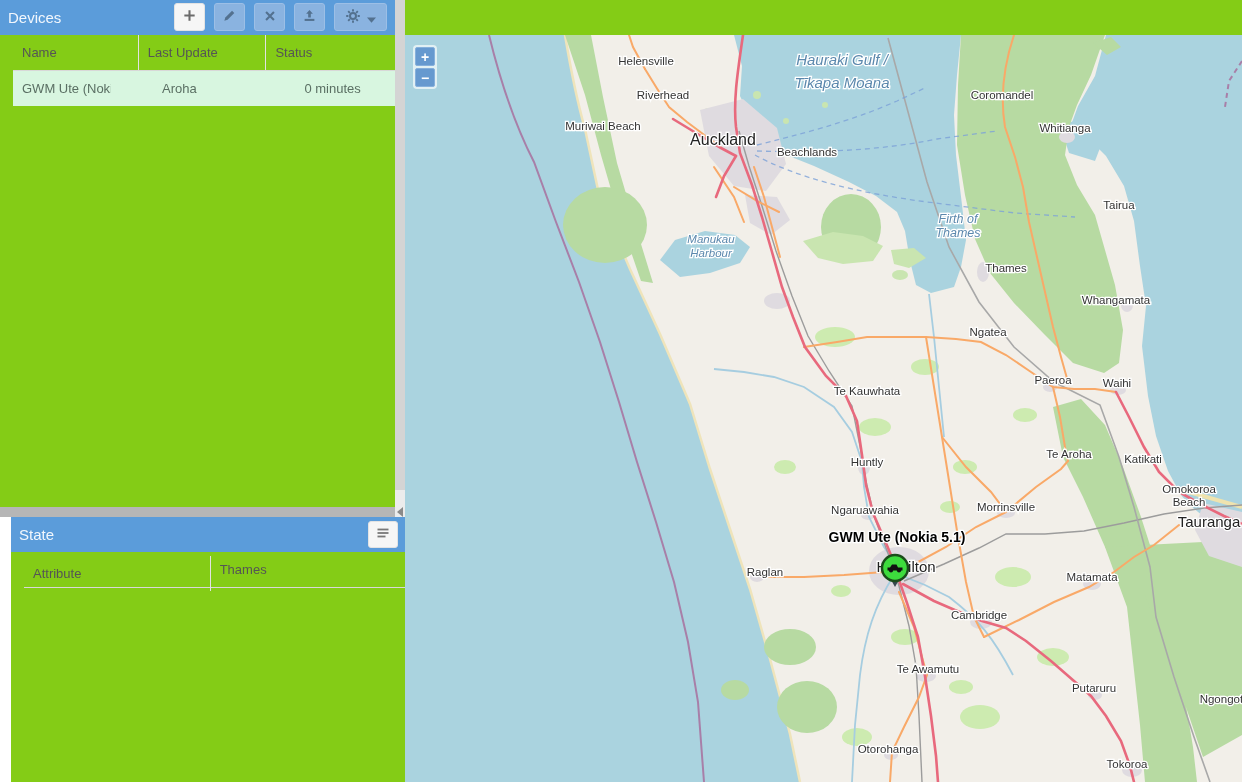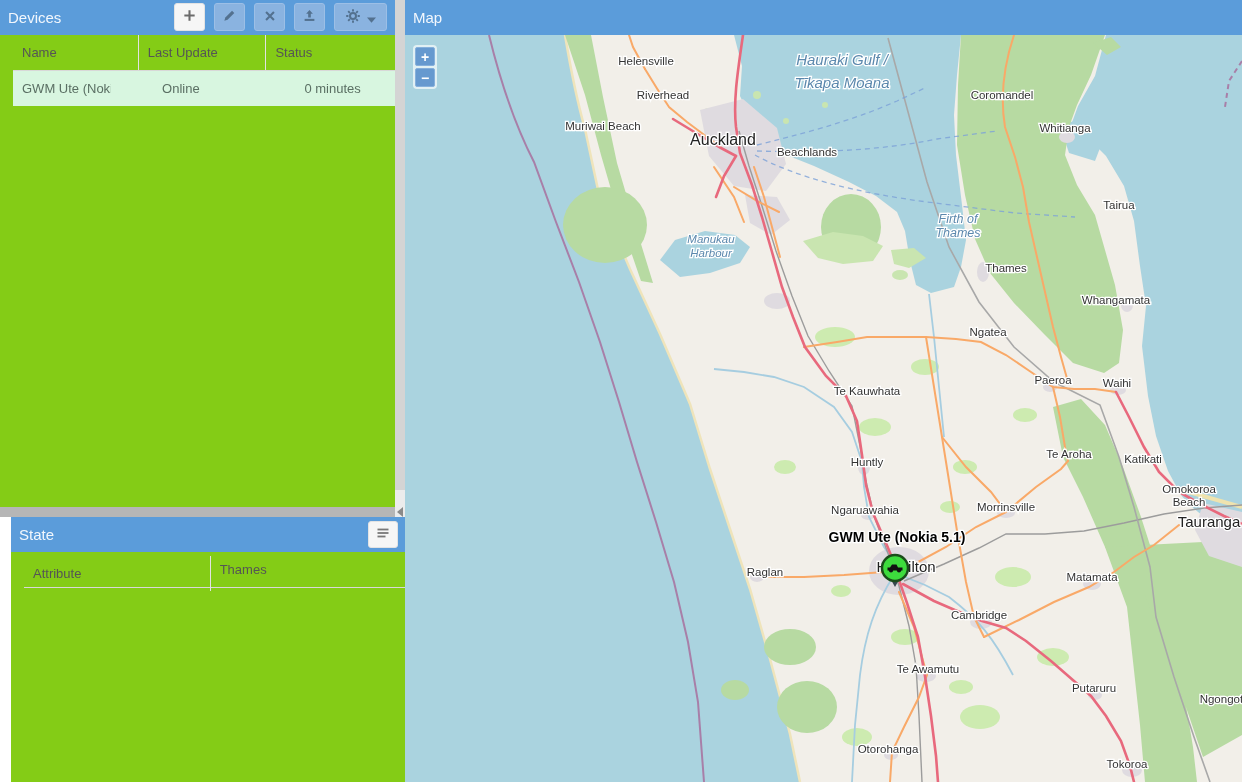--- a/index.html
+++ b/index.html
@@ -117,21 +117,21 @@
     </div>
     <div class="grid">
       <div class="grid-header">
         <div class="cell c1">Name</div>
         <div class="cell c3">Last Update</div>
         <div class="cell c2">Status</div>
       </div>
       <div id="devices-table-body">
           <div class="grid-row online">
             <div class="cell c1">GWM Ute (Nokia ...</div>
-            <div class="cell c2">Online</div>
+            <div class="cell c2">Aroha</div>
             <div class="cell c3">0 minutes</div>
           </div>
         </div>
     </div>
   </div>
 
   <div id="h-splitter"></div>
   <div id="v-splitter">
     <div class="notch"></div>
     <div class="arrow"></div>
@@ -153,23 +153,20 @@
     <div class="grid">
       <div class="grid-header">
         <div class="cell sc1">Attribute</div>
         <div class="cell sc2">Thames</div>
       </div>
       <div></div>
     </div>
   </div>
 
   <div class="panel" id="map-panel">
-    <div class="panel-header">
-      <span>Map</span>
-    </div>
     <div id="map-body">
       <svg id="map-svg" width="837" height="747" viewBox="0 0 837 747">
 
         <rect x="0" y="0" width="837" height="747" fill="#f2efe9"></rect>
 
         <g>
           <path fill="#aad3df" d="M0,0 L160,0 C166,36 172,66 180,94 L195,164 225,234 255,299 285,369 305,434 325,494 345,554 365,624 385,699 395,747 L0,747 Z"></path>
           <path fill="#aad3df" d="M329,0 L556,0 552,40 549,80 551,120 557,170 561,205 556,232 549,252 526,258 511,250 505,226 500,196 492,177 471,161 444,147 409,131 379,119 361,106 347,86 335,61 337,31 Z"></path>
           <path fill="#aad3df" d="M701,0 L837,0 837,500 C812,492 790,478 776,460 L763,436 751,401 743,361 737,311 741,271 735,231 729,186 719,151 701,121 681,101 665,93 673,71 690,41 Z"></path>
           <path fill="#aad3df" d="M655,90 L684,82 700,100 690,126 664,118 Z"></path>

